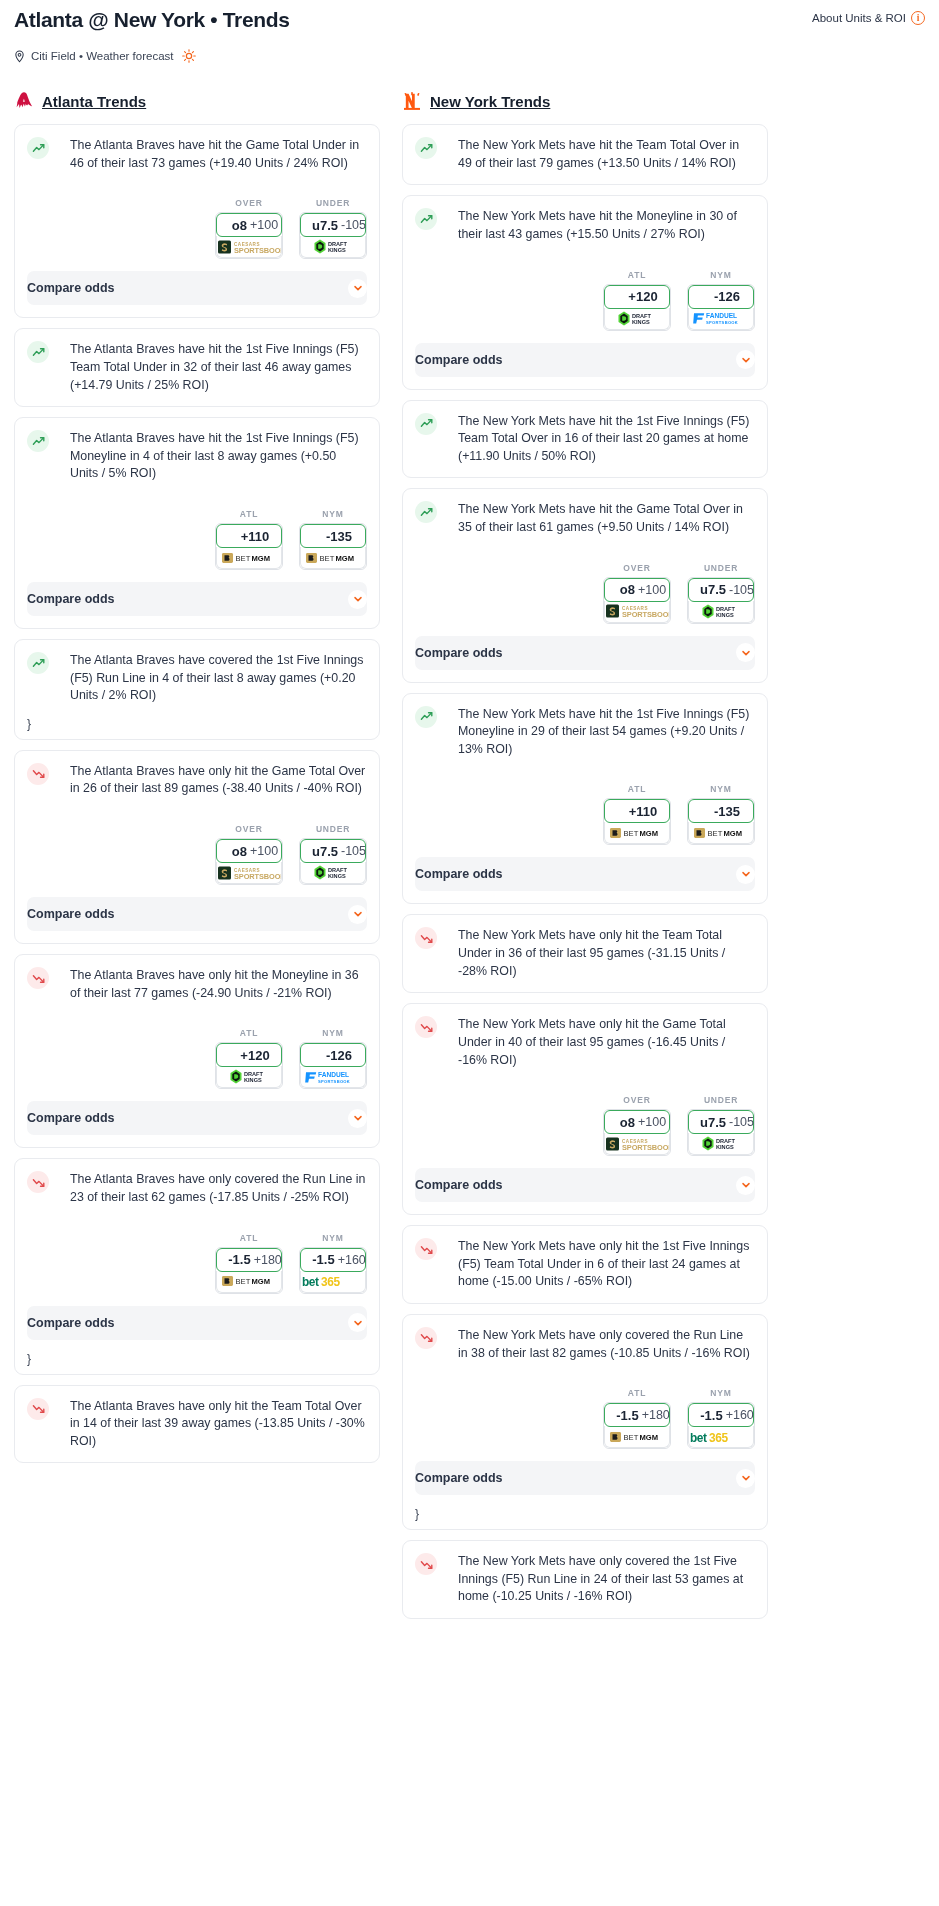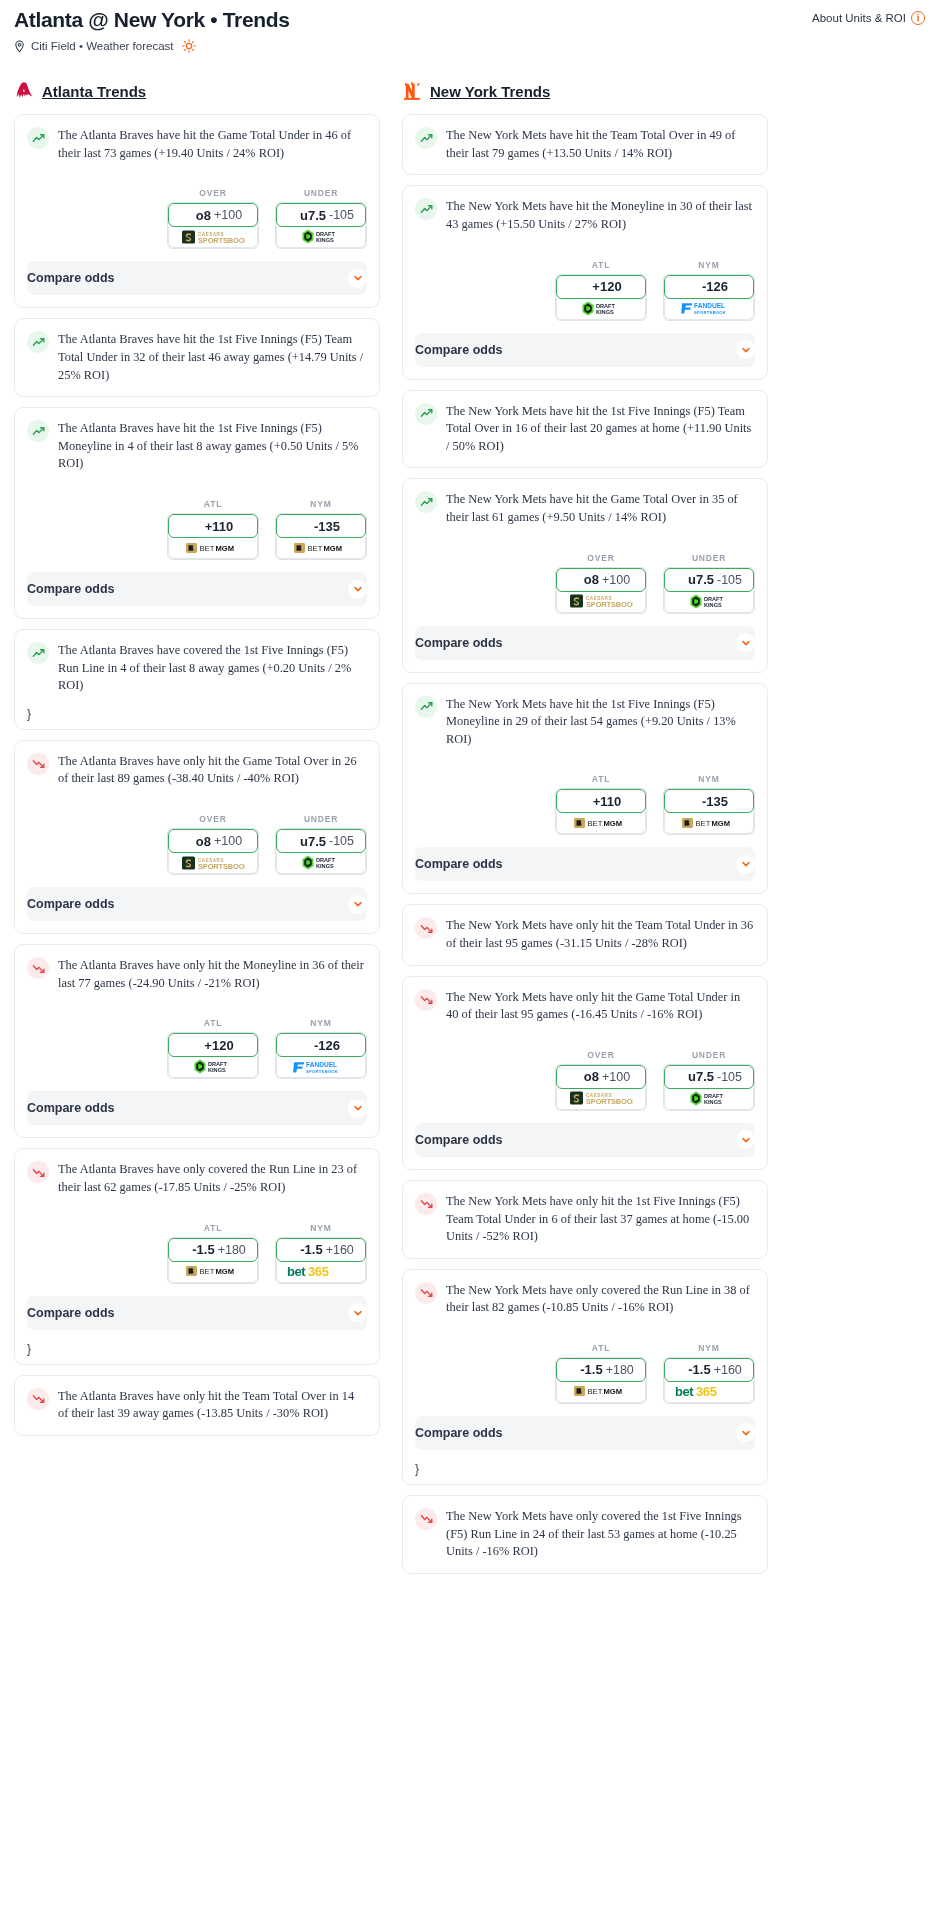--- a/index.html
+++ b/index.html
@@ -38,21 +38,21 @@
   .info-badge {
     width: 14px; height: 14px; border-radius: 50%;
     border: 1.3px solid #f4671f;
     color: #f4671f;
     font-size: 9.5px; font-weight: 700;
     display: flex; align-items: center; justify-content: center;
     font-family: "Liberation Serif", serif;
   }
   .venue-row {
     display: flex; align-items: center; gap: 6px;
-    margin-top: 7px;
+    margin-top: 17px;
     font-size: 11.5px; color: #3a4354;
   }
   .pin-icon { width: 11px; height: 13px; display:block; }
   .sun-icon { width: 14px; height: 14px; display:block; margin-left:2px; }
 
   
   .columns {
     display: flex;
     gap: 22px;
     padding: 0 14px;
@@ -73,40 +73,40 @@
 
   
   .card {
     border: 1px solid #e9ebef;
     border-radius: 9px;
     background: #fff;
     margin-bottom: 10px;
     overflow: hidden;
   }
   .card-body { padding: 11px 12px 12px 12px; }
-  .trend-row { display: flex; gap: 9px; align-items: flex-start; font-family: Liberation Serif, serif; }
+  .trend-row { display: flex; gap: 21px; align-items: flex-start; }
   .trend-icon {
     flex: 0 0 22px;
     width: 22px; height: 22px; border-radius: 50%;
     display: flex; align-items: center; justify-content: center;
     margin-top: 1px;
   }
   .trend-icon.up   { background: #e7f7ec; }
   .trend-icon.down { background: #fdeaea; }
   .trend-icon svg { width: 13px; height: 13px; display: block; }
   .trend-text {
     font-size: 12.4px;
     line-height: 1.42;
     color: #2c3547;
     padding-top: 1px;
   }
 
   
   .odds-area { padding: 14px 12px 4px 12px; display: flex; justify-content: flex-end; gap: 16px; }
-  .odds-col { width: 92px; }
+  .odds-col { width: 68px; }
   .odds-label {
     font-size: 8.5px; letter-spacing: 0.8px; font-weight: 700;
     color: #9aa1ad; text-align: center; margin-bottom: 4px;
     text-transform: uppercase;
   }
   .odds-box {
     border: 1px solid #dfe2e7;
     border-radius: 6px;
     overflow: hidden;
     background: #fff;
@@ -808,21 +808,21 @@
         </div>
         <div class="card">
           <div class="card-body">
             <div class="trend-row">
               <span class="trend-icon down">
                 <svg viewBox="0 0 14 14">
                   <polyline points="1.5,4 5,8 7.5,5.8 12.5,11" fill="none" stroke="#e0494b" stroke-width="1.5" stroke-linecap="round" stroke-linejoin="round"></polyline>
                   <polyline points="9.2,11 12.7,11 12.7,7.7" fill="none" stroke="#e0494b" stroke-width="1.5" stroke-linecap="round" stroke-linejoin="round"></polyline>
                 </svg>
               </span>
-              <span class="trend-text">The New York Mets have only hit the 1st Five Innings (F5) Team Total Under in 6 of their last 37 games at home (-15.00 Units / -52% ROI)</span>
+              <span class="trend-text">The New York Mets have only hit the 1st Five Innings (F5) Team Total Under in 6 of their last 24 games at home (-15.00 Units / -65% ROI)</span>
             </div>
           </div>
         </div>
         <div class="card">
           <div class="card-body">
             <div class="trend-row">
               <span class="trend-icon down">
                 <svg viewBox="0 0 14 14">
                   <polyline points="1.5,4 5,8 7.5,5.8 12.5,11" fill="none" stroke="#e0494b" stroke-width="1.5" stroke-linecap="round" stroke-linejoin="round"></polyline>
                   <polyline points="9.2,11 12.7,11 12.7,7.7" fill="none" stroke="#e0494b" stroke-width="1.5" stroke-linecap="round" stroke-linejoin="round"></polyline>

